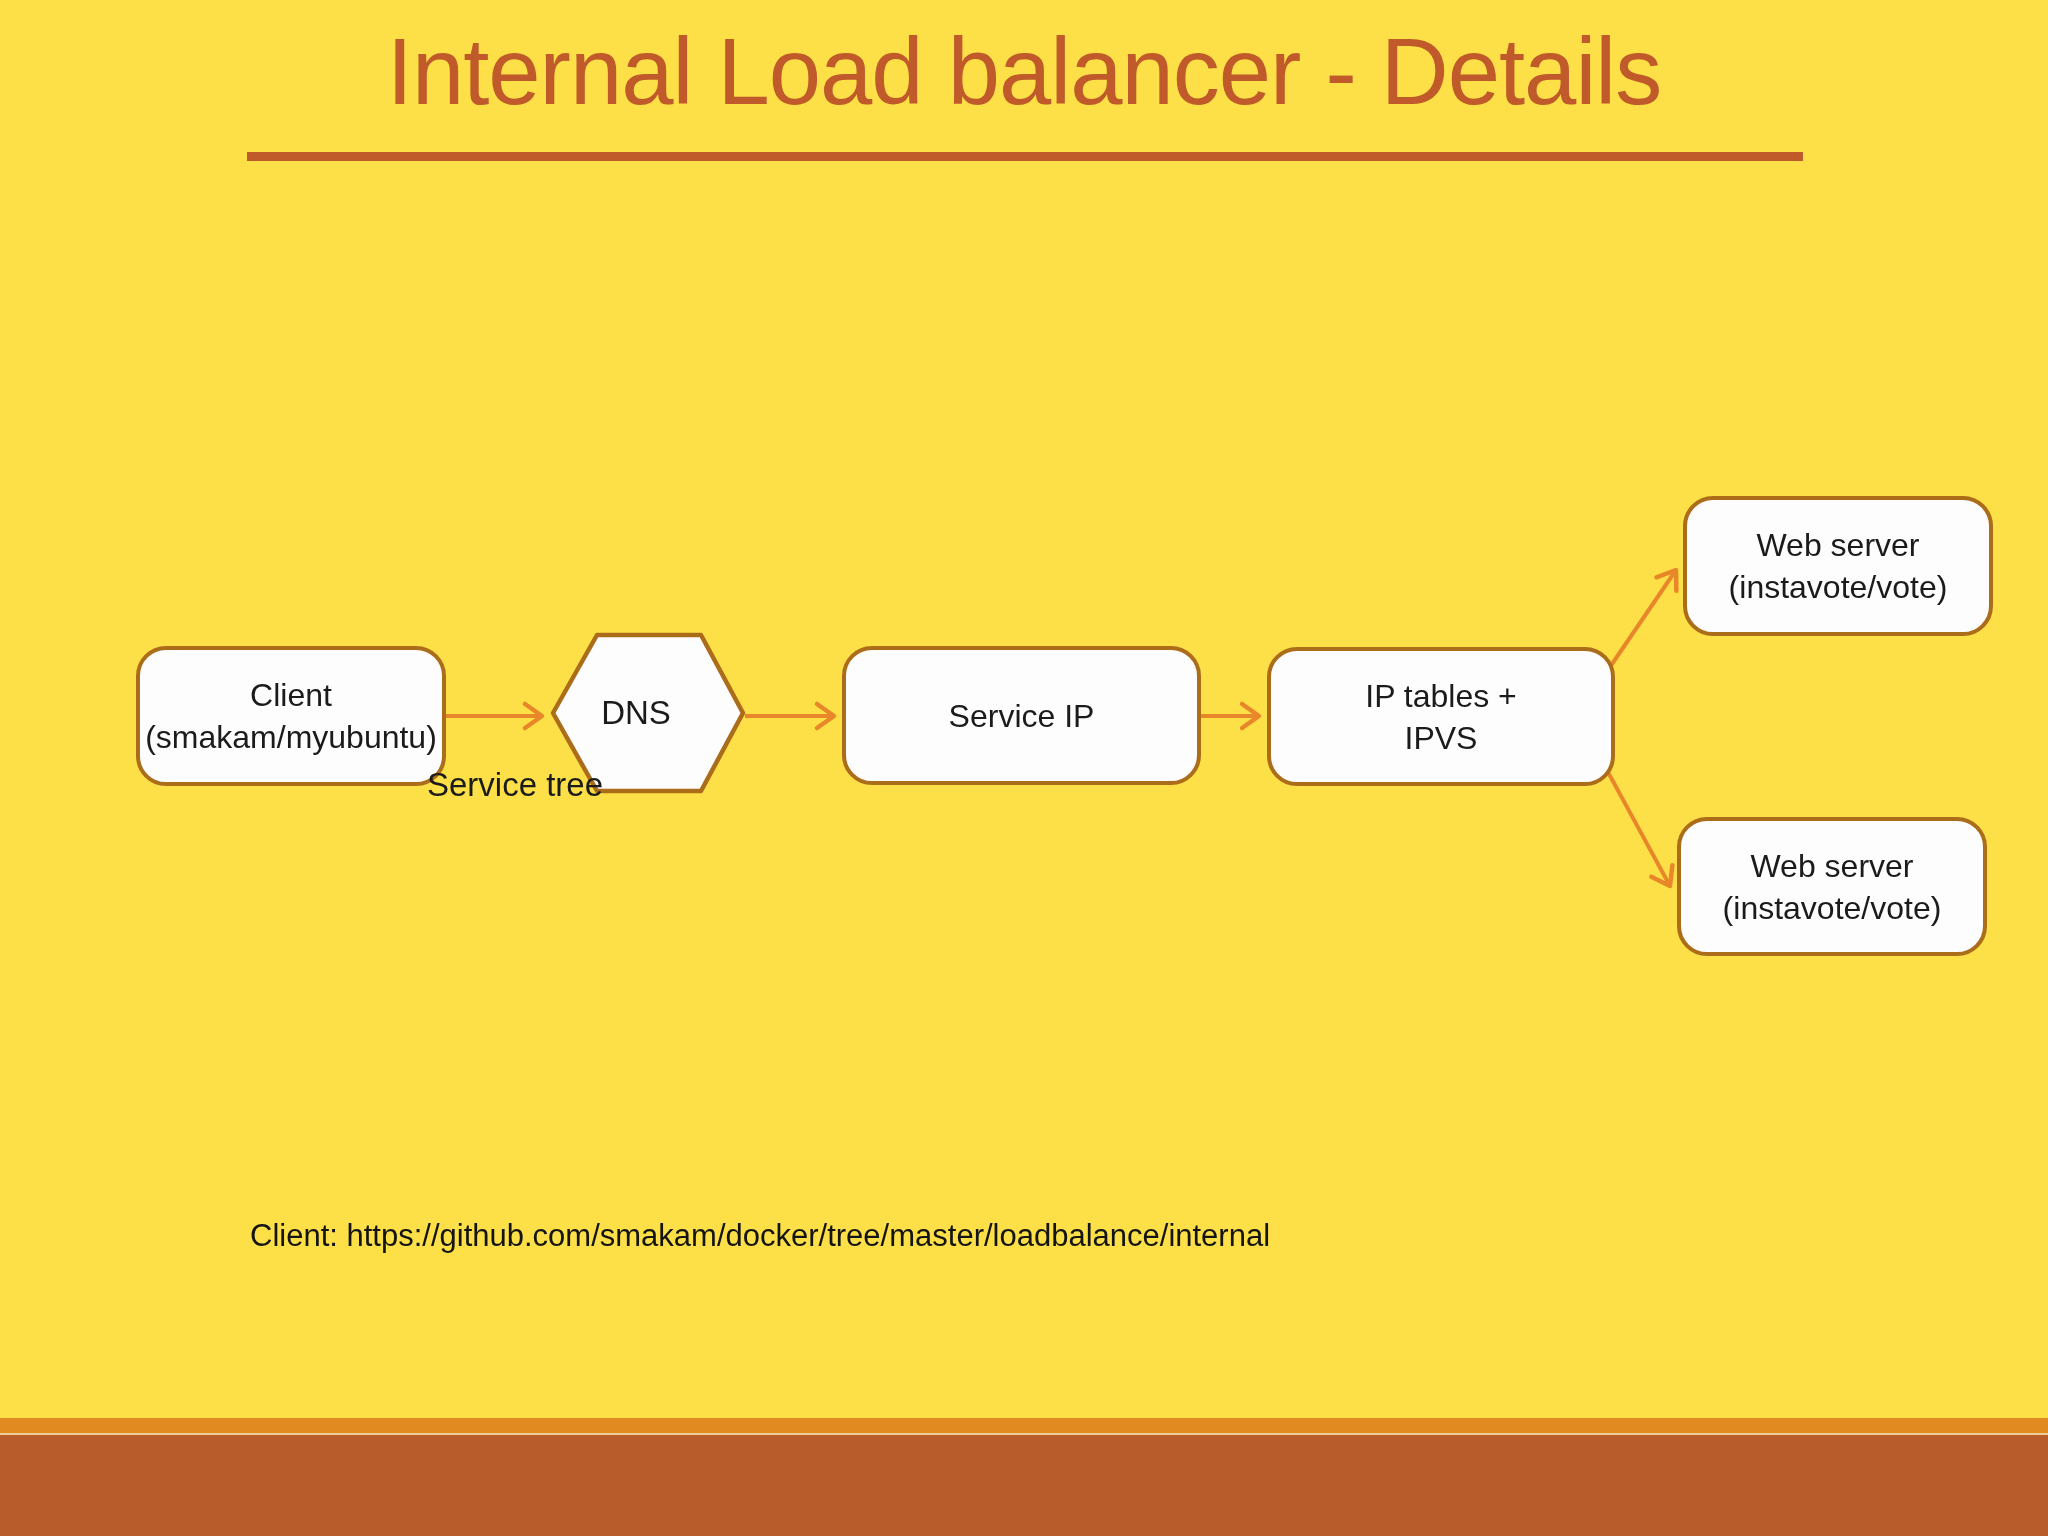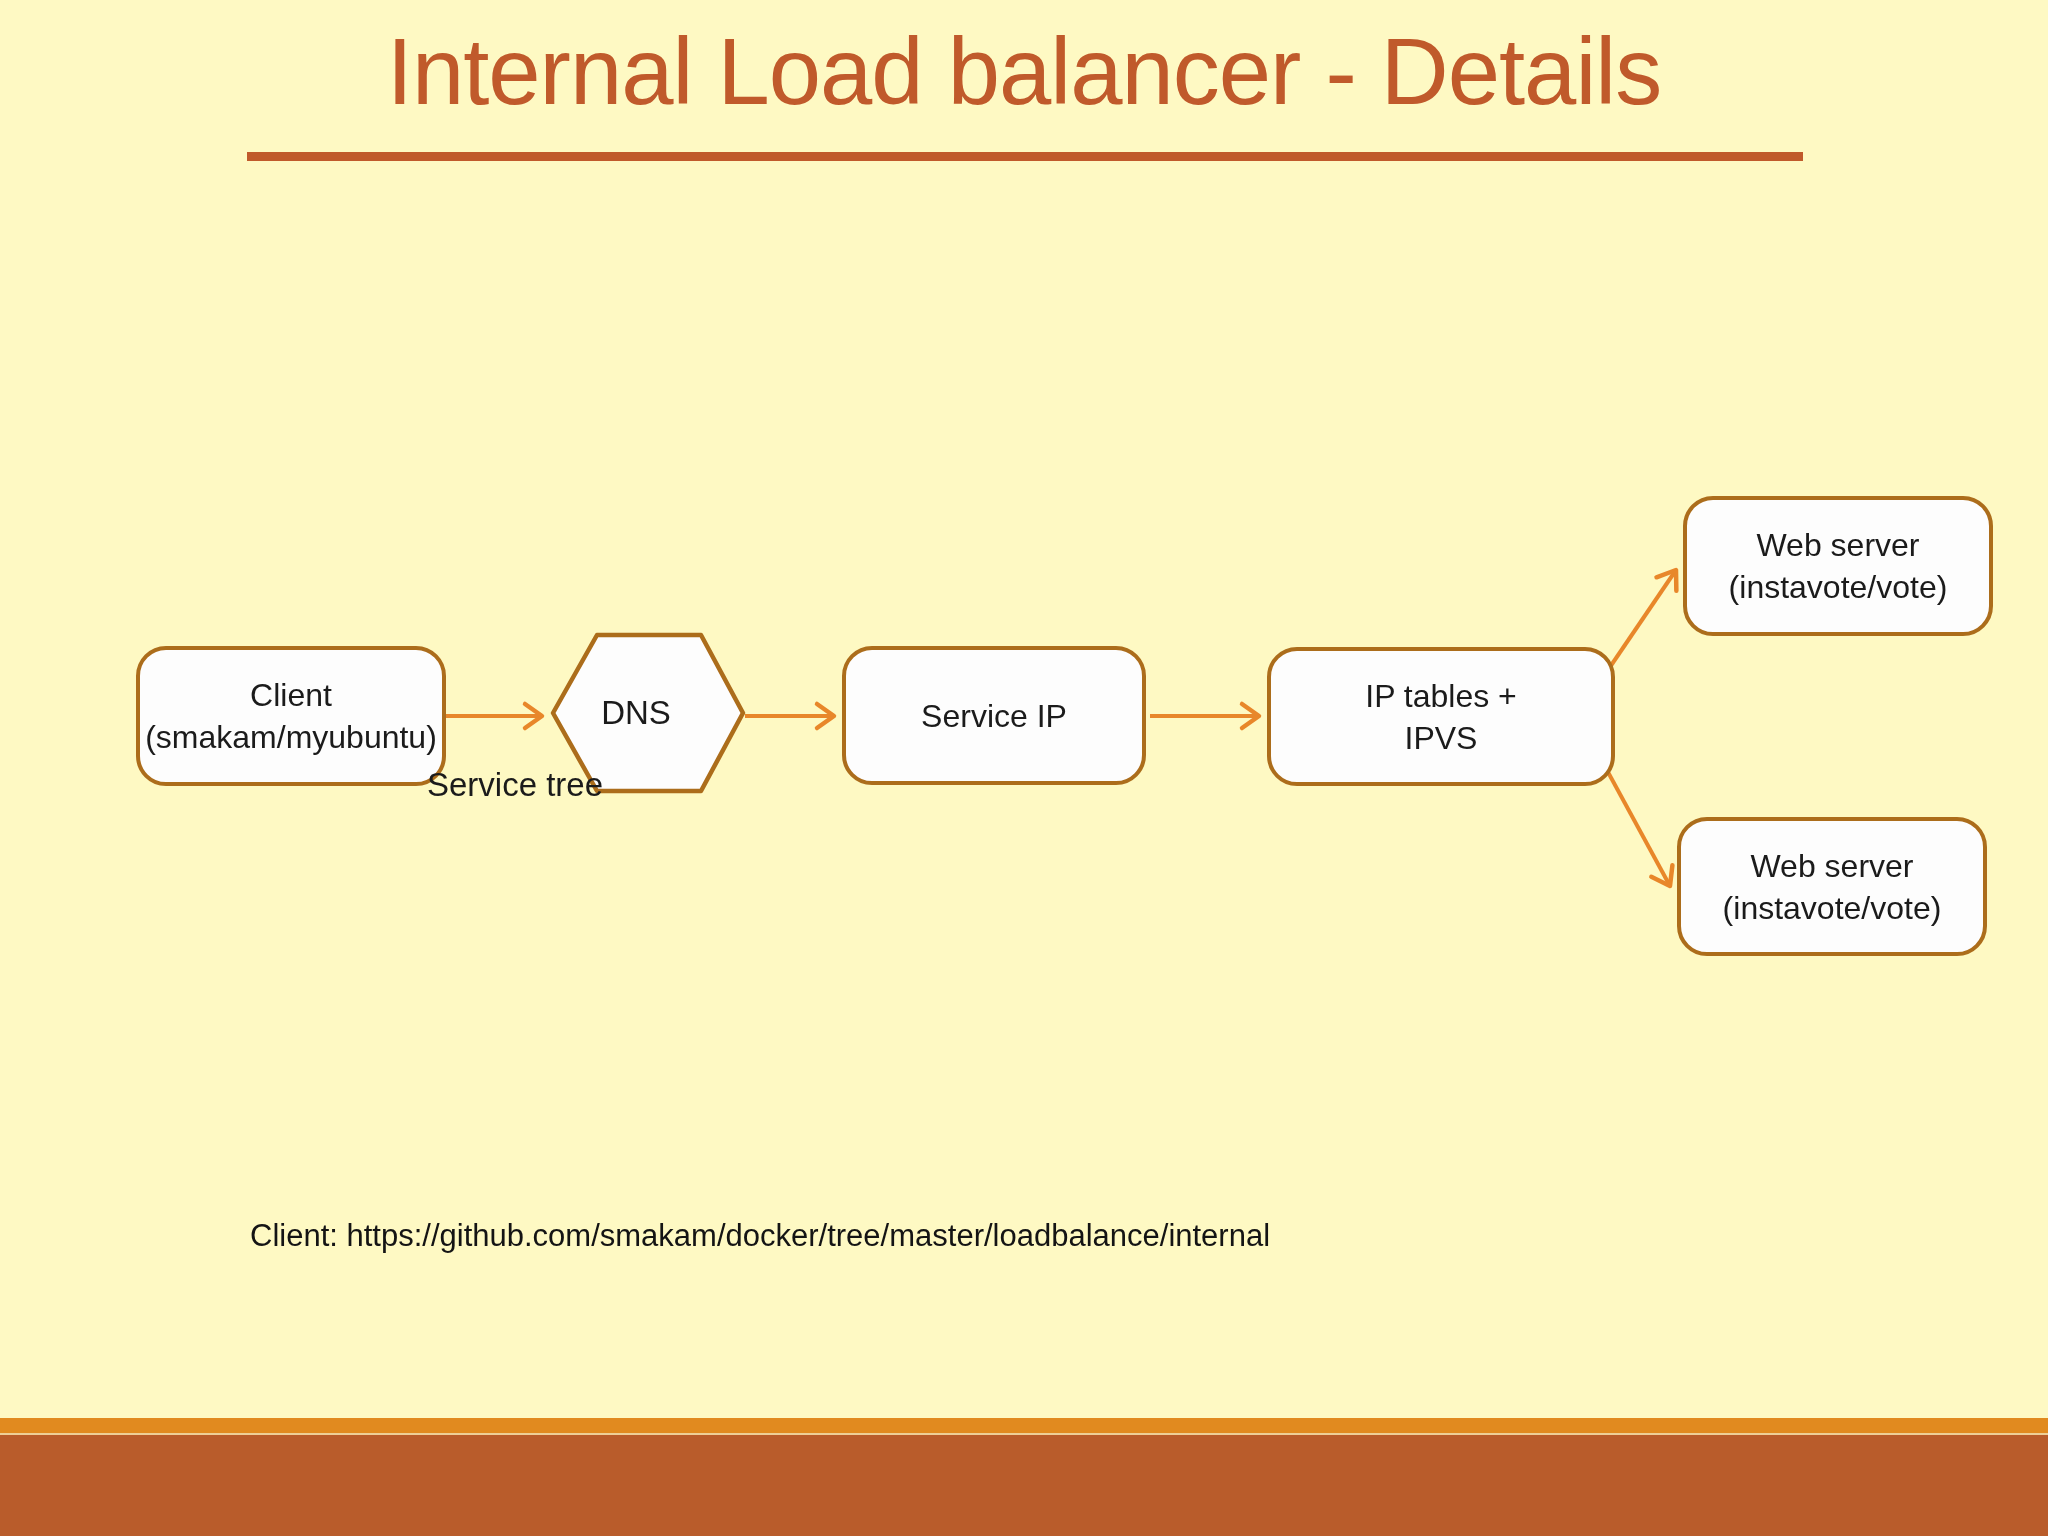--- a/index.html
+++ b/index.html
@@ -5,21 +5,21 @@
   html, body {
     margin: 0;
     padding: 0;
     background: #ffffff;
     font-family: "Liberation Sans", sans-serif;
   }
   .slide {
     position: relative;
     width: 2048px;
     height: 1536px;
-    background: #fef9c3;
+    background: #fde047;
     overflow: hidden;
   }
   .slide-title {
     position: absolute;
     top: 18px;
     left: 0;
     width: 100%;
     text-align: center;
     font-size: 94px;
     font-weight: 400;
@@ -137,21 +137,21 @@
     <span>(smakam/myubuntu)</span>
   </div>
 
   <div class="hex-label">DNS</div>
 
   <div class="edge-label">
     <span>Service</span>
     <span>tree</span>
   </div>
 
-  <div class="node" style="left:842px; top:646px; width:304px; height:139px;">
+  <div class="node" style="left:842px; top:646px; width:359px; height:139px;">
     <span>Service IP</span>
   </div>
 
   <div class="node" style="left:1267px; top:647px; width:348px; height:139px;">
     <span>IP tables +</span>
     <span>IPVS</span>
   </div>
 
   <div class="node" style="left:1683px; top:496px; width:310px; height:140px;">
     <span>Web server</span>

